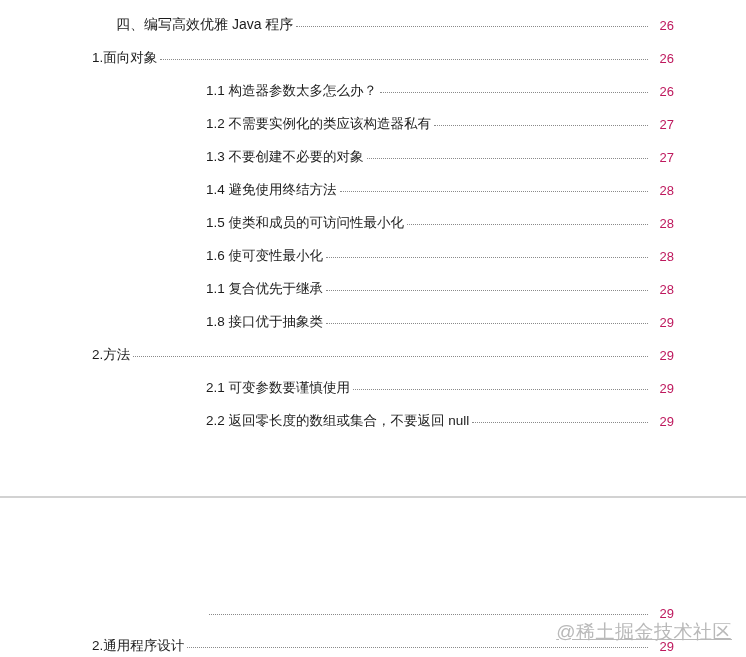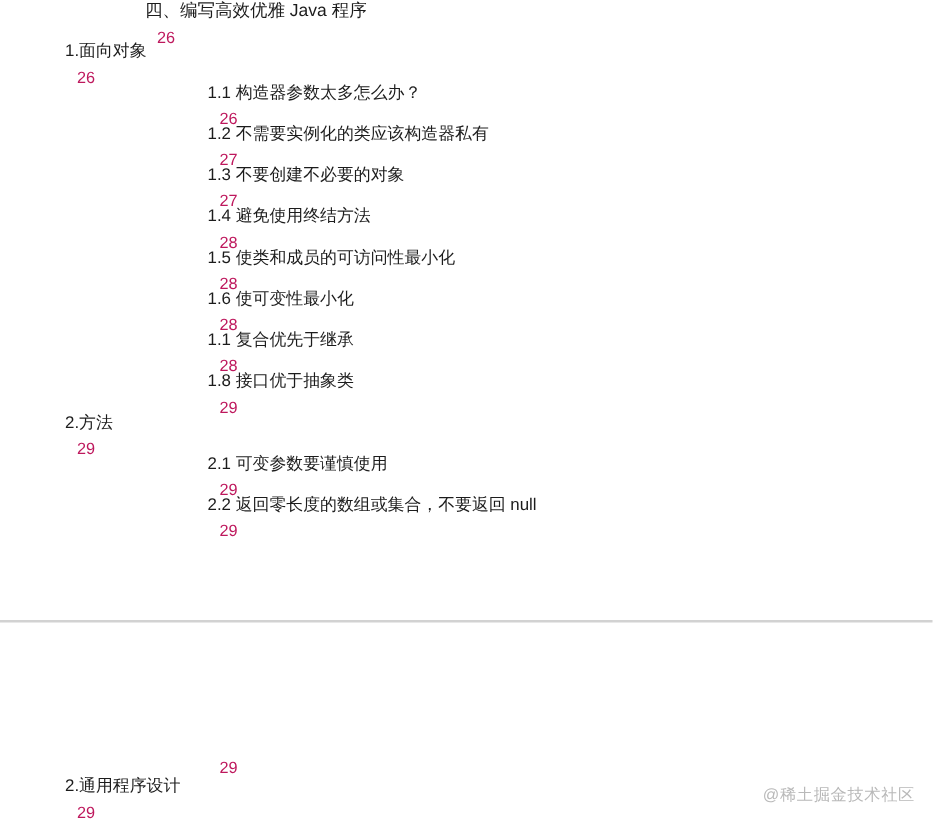--- a/index.html
+++ b/index.html
@@ -23,24 +23,23 @@
   .toc-block {
     position: absolute;
     left: 0;
     right: 0;
   }
   .toc-block.first { top: 0px; }
   .toc-block.second { top: 588px; }
 
   .toc-row {
     display: flex;
-    align-items: flex-start;
+    align-items: flex-end;
     height: 33px;
     padding: 0 0 0 0;
-    flex-direction: column;
   }
   .toc-row .label {
     white-space: nowrap;
     font-size: 13.5px;
     line-height: 1.2;
     color: #1c1c1c;
   }
   .toc-row .leader {
     flex: 1 1 auto;
     border-bottom: 1px dotted #8a8a8a;
@@ -53,44 +52,45 @@
     white-space: nowrap;
     font-size: 13px;
     color: #be185d;
     width: 24px;
     text-align: right;
     padding-right: 72px;
   }
 
   
   .lvl0 { padding-left: 116px; }
-  .lvl1 { padding-left: 52px; }
-  .lvl2 { padding-left: 166px; }
+  .lvl1 { padding-left: 92px; }
+  .lvl2 { padding-left: 166px; margin-left: 40px; }
 
   .lvl0 .label { font-size: 14px; }
   .lvl1 .label { font-size: 13.5px; }
   .lvl2 .label { font-size: 13.5px; }
 
   .divider {
     position: absolute;
     left: 0;
     width: 746px;
     top: 496px;
     height: 2px;
     background: #d2d2d2;
   }
 
   .watermark {
     position: absolute;
     right: 14px;
     bottom: 12px;
-    font-size: 13px;
+    font-size: 19px;
     color: #b9b9b9;
     letter-spacing: 0.5px;
     user-select: none;
+    text-decoration: underline;
   }
 </style>
 </head>
 <body>
 
 <div class="page">
 
   <div class="toc-block first" id="block1">
       <div class="toc-row lvl0">
         <span class="label">四、编写高效优雅 Java 程序</span>

